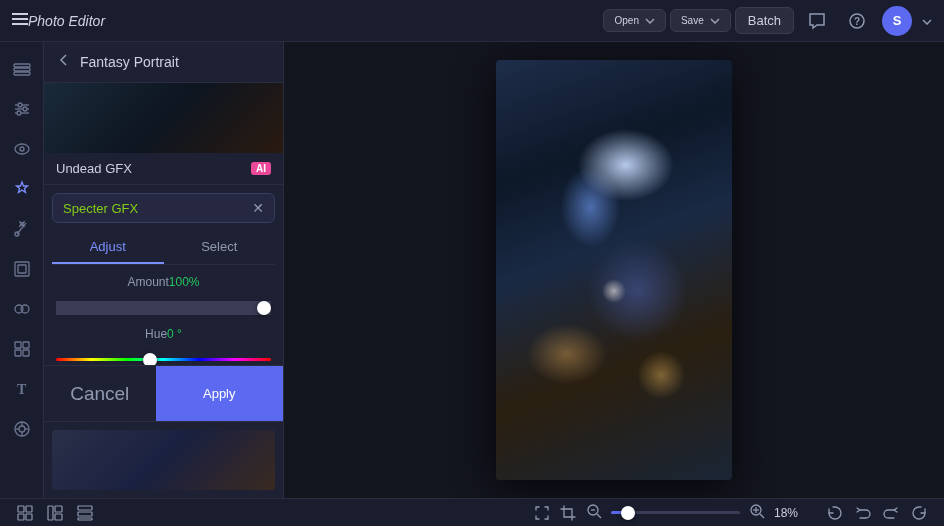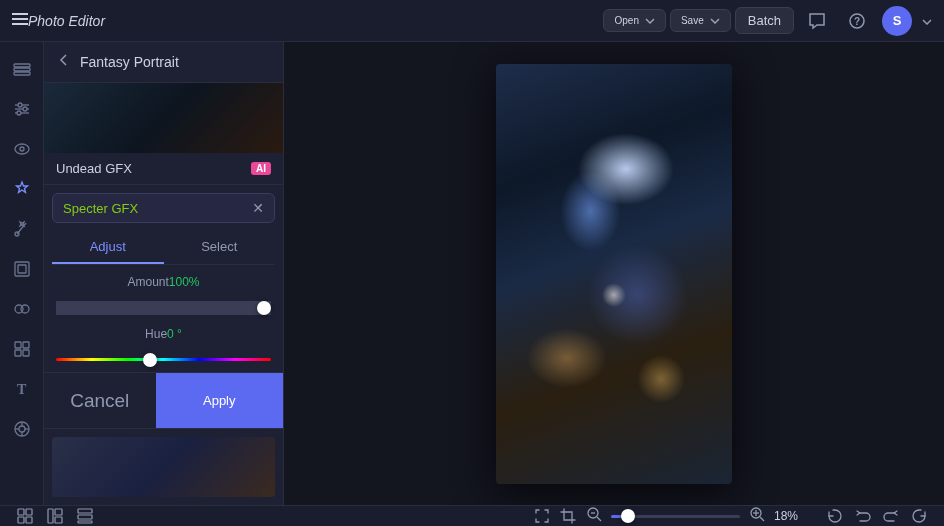--- a/index.html
+++ b/index.html
@@ -331,21 +331,21 @@
       background:
         radial-gradient(ellipse at 50% 30%, rgba(80,120,200,0.8) 0%, transparent 50%),
         radial-gradient(ellipse at 30% 60%, rgba(60,80,160,0.6) 0%, transparent 40%),
         radial-gradient(ellipse at 70% 70%, rgba(100,80,40,0.5) 0%, transparent 40%),
         linear-gradient(180deg, #1a2540 0%, #0d1520 40%, #2a1a10 70%, #1a2030 100%);
       box-shadow: 0 4px 30px rgba(0,0,0,0.5);
     }
 
     
     .bottom-bar {
-      height: 21px;
+      height: 28px;
       background: #1a1d2e;
       border-top: 1px solid #2a2d3e;
       display: flex;
       align-items: center;
       padding: 0 16px;
       gap: 12px;
       flex-shrink: 0;
     }
     .bottom-icon {
       color: #6b7490;

